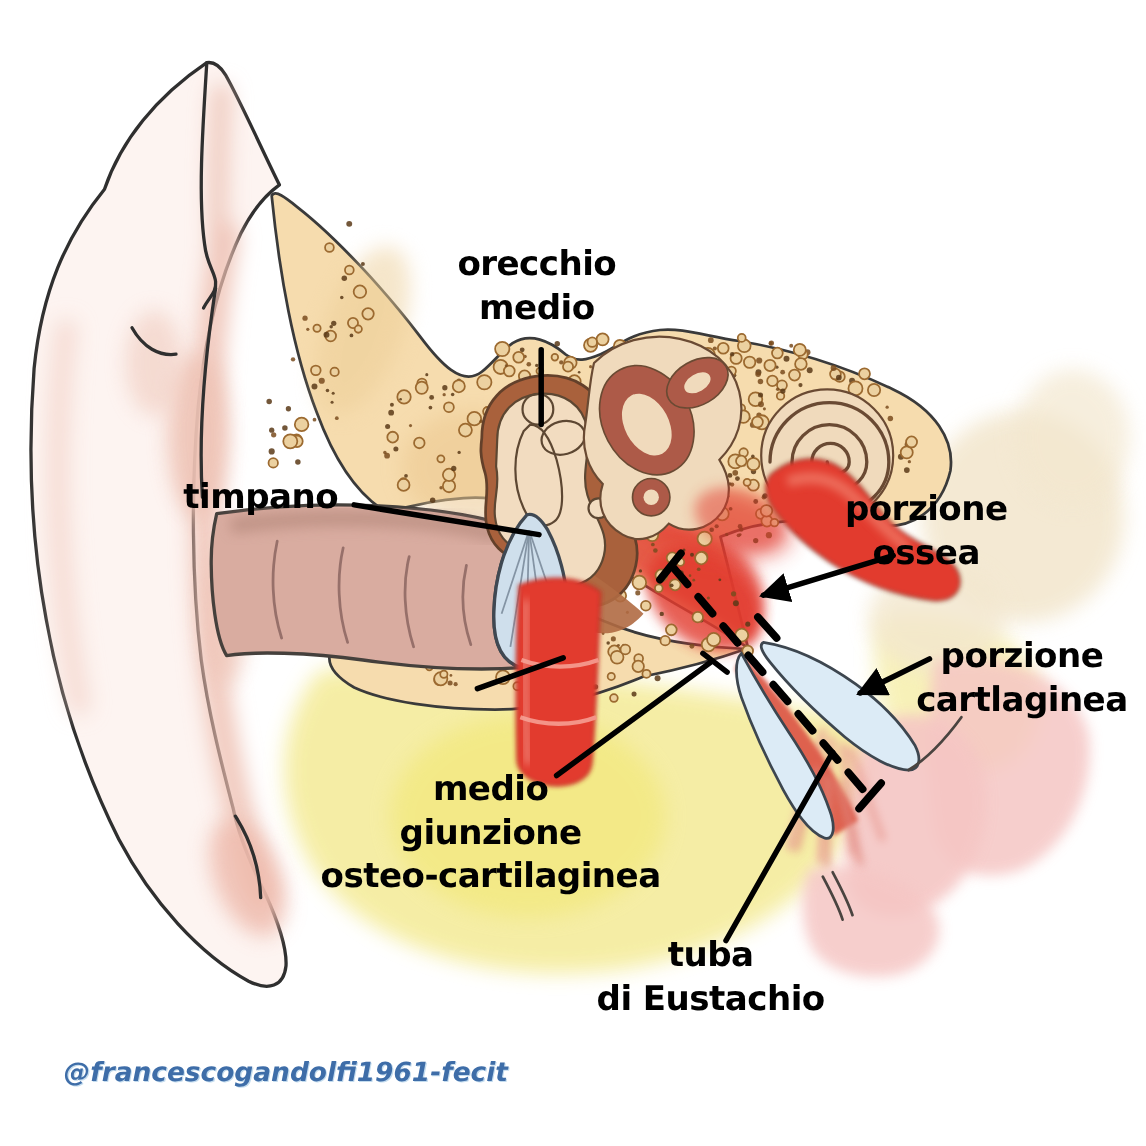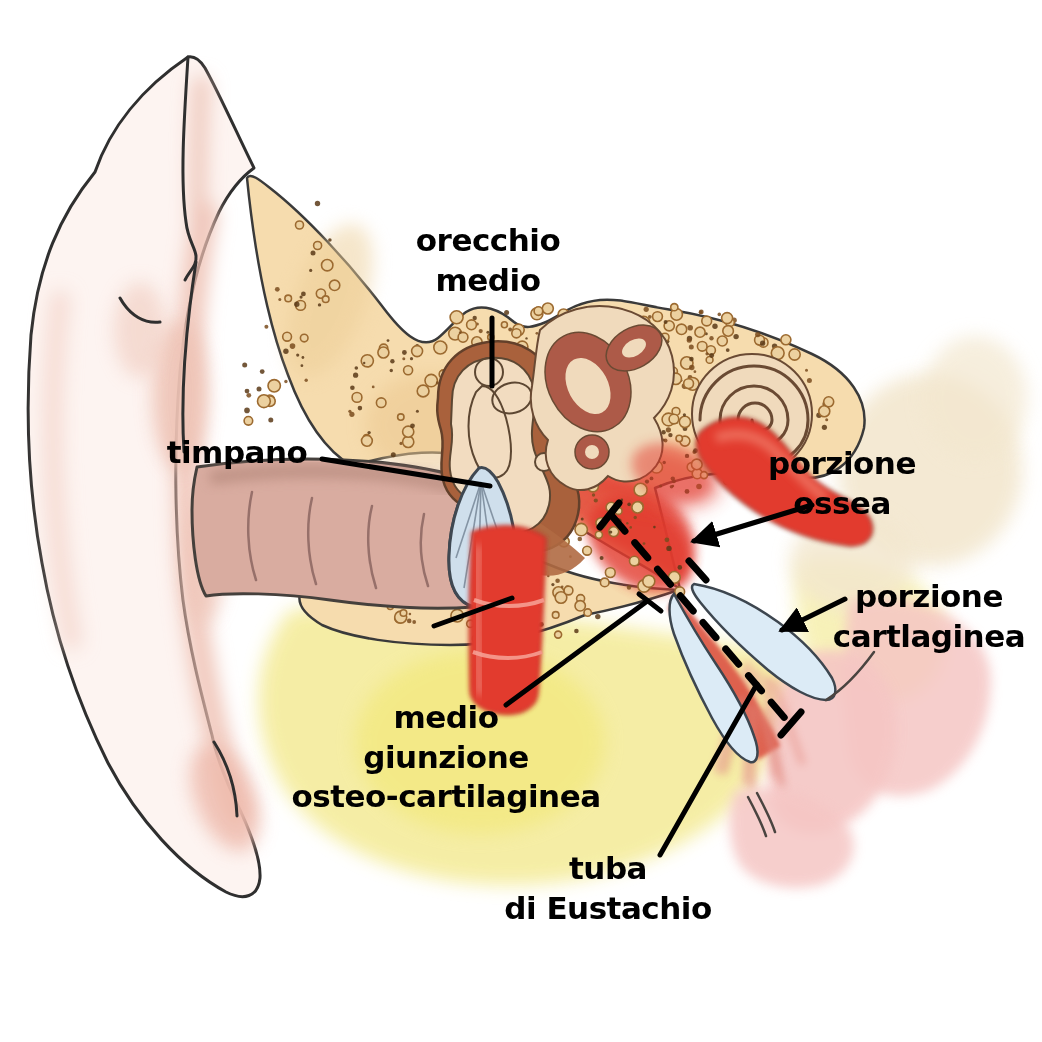--- a/index.html
+++ b/index.html
@@ -568,16 +568,17 @@
 <div class="lbl" style="left:488px;top:221px">orecchio
 medio</div>
 <div class="lbl" style="left:237px;top:433px">timpano</div>
 <div class="lbl" style="left:842px;top:444px">porzione
 ossea</div>
 <div class="lbl" style="left:929px;top:577px">porzione
 cartlaginea</div>
 <div class="lbl" style="left:446px;top:698px">medio
 giunzione
 osteo-cartilaginea</div>
-<div class="lbl" style="left:608px;top:849px">tuba
+<div class="lbl" style="left:646px;top:849px">tuba
 di Eustachio</div>
+<div class="attrib" style="left:58px;top:961px">@francescogandolfi1961-fecit</div>
 
 </div>
 
 </body></html>

